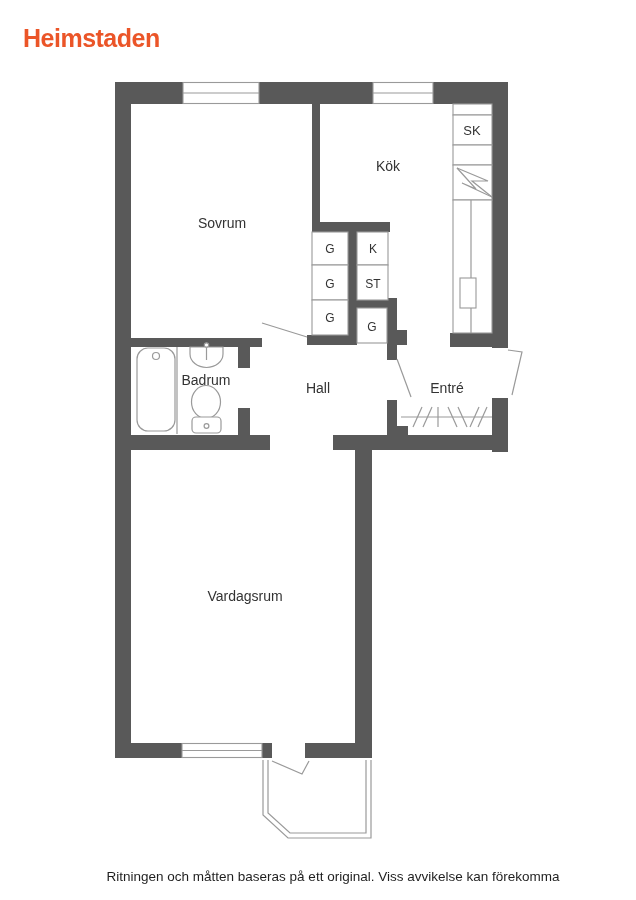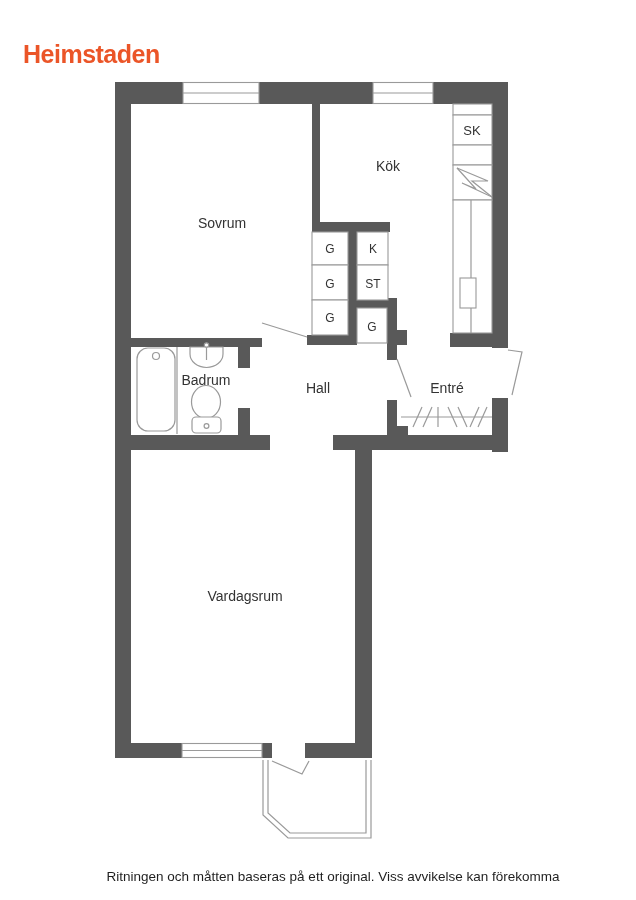--- a/index.html
+++ b/index.html
@@ -1,21 +1,21 @@
 <!DOCTYPE html>
 <html><head>
 <meta charset="utf-8">
 <style>
   html,body{margin:0;padding:0;}
   body{
     width:636px;height:900px;position:relative;background:#ffffff;
     font-family:"Liberation Sans", sans-serif;overflow:hidden;
   }
   .logo{
-    position:absolute;left:23px;top:40px;
+    position:absolute;left:23px;top:24px;
     font-size:25px;font-weight:bold;letter-spacing:-0.5px;
     color:#eb5528;
   }
   svg.plan{position:absolute;left:0;top:0;}
   .wall{fill:#595959;stroke:none;}
   .ln{stroke:#9a9a9a;stroke-width:1.2;fill:none;}
   .box{stroke:#9a9a9a;stroke-width:1.1;fill:#ffffff;}
   .fixture{stroke:#9a9a9a;stroke-width:1.2;fill:#ffffff;}
   text{fill:#333333;}
   .room-lbl{font-size:14px;}

